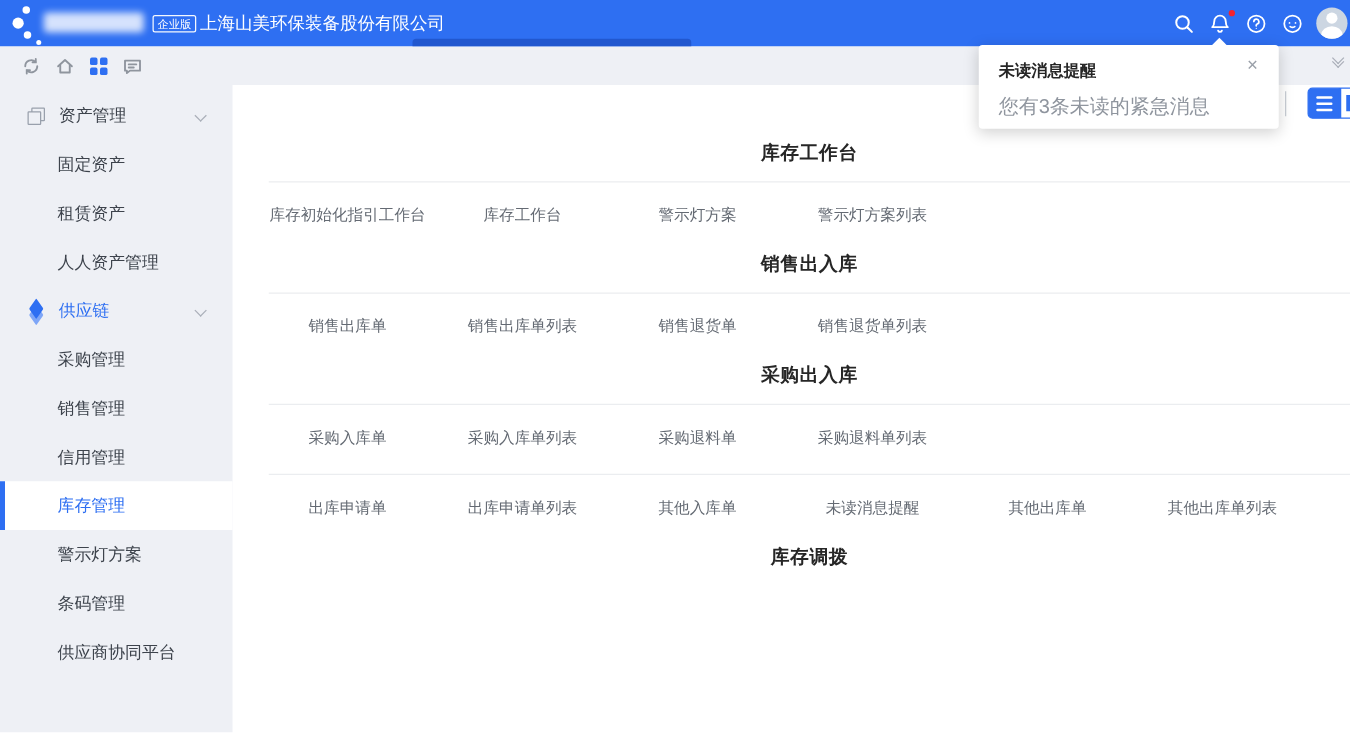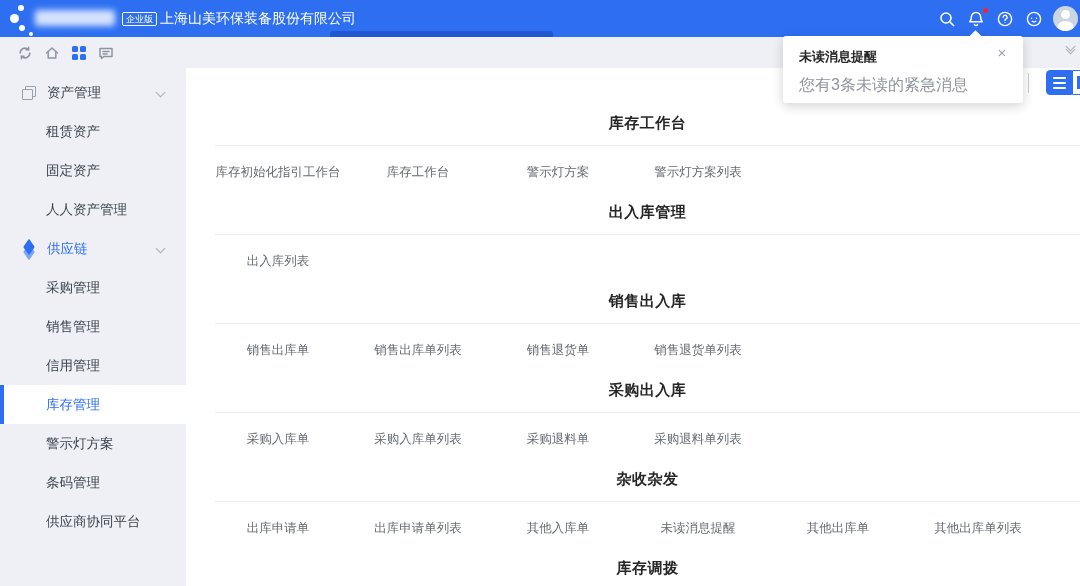--- a/index.html
+++ b/index.html
@@ -172,24 +172,24 @@
   </span>
 </div>
 
 <nav class="sidebar" id="sidebar">
     <div class="sb-item parent">
       <span class="sb-icon copy-icon"></span>
       <span class="sb-label">资产管理</span>
       <span class="chev down"></span>
     </div>
     <div class="sb-item child">
+      <span class="sb-label">固定资产</span>
+    </div>
+    <div class="sb-item child">
       <span class="sb-label">租赁资产</span>
-    </div>
-    <div class="sb-item child">
-      <span class="sb-label">固定资产</span>
     </div>
     <div class="sb-item child">
       <span class="sb-label">人人资产管理</span>
     </div>
     <div class="sb-item parent active-parent">
       <span class="sb-icon layers-icon"></span>
       <span class="sb-label">供应链</span>
       <span class="chev down"></span>
     </div>
     <div class="sb-item child">
@@ -230,48 +230,40 @@
         <h2 class="sec-title">库存工作台</h2>
         <div class="sec-divider"></div>
         <div class="link-row">
           <a class="menu-link">库存初始化指引工作台</a>
           <a class="menu-link">库存工作台</a>
           <a class="menu-link">警示灯方案</a>
           <a class="menu-link">警示灯方案列表</a>
         </div>
       </section>
       <section class="menu-section">
-        <h2 class="sec-title">出入库管理</h2>
-        <div class="sec-divider"></div>
-        <div class="link-row">
-          <a class="menu-link">出入库列表</a>
-        </div>
-      </section>
-      <section class="menu-section">
         <h2 class="sec-title">销售出入库</h2>
         <div class="sec-divider"></div>
         <div class="link-row">
           <a class="menu-link">销售出库单</a>
           <a class="menu-link">销售出库单列表</a>
           <a class="menu-link">销售退货单</a>
           <a class="menu-link">销售退货单列表</a>
         </div>
       </section>
       <section class="menu-section">
         <h2 class="sec-title">采购出入库</h2>
         <div class="sec-divider"></div>
         <div class="link-row">
           <a class="menu-link">采购入库单</a>
           <a class="menu-link">采购入库单列表</a>
           <a class="menu-link">采购退料单</a>
           <a class="menu-link">采购退料单列表</a>
         </div>
       </section>
       <section class="menu-section">
-        <h2 class="sec-title">杂收杂发</h2>
         <div class="sec-divider"></div>
         <div class="link-row">
           <a class="menu-link">出库申请单</a>
           <a class="menu-link">出库申请单列表</a>
           <a class="menu-link">其他入库单</a>
           <a class="menu-link">未读消息提醒</a>
           <a class="menu-link">其他出库单</a>
           <a class="menu-link">其他出库单列表</a>
         </div>
       </section>

